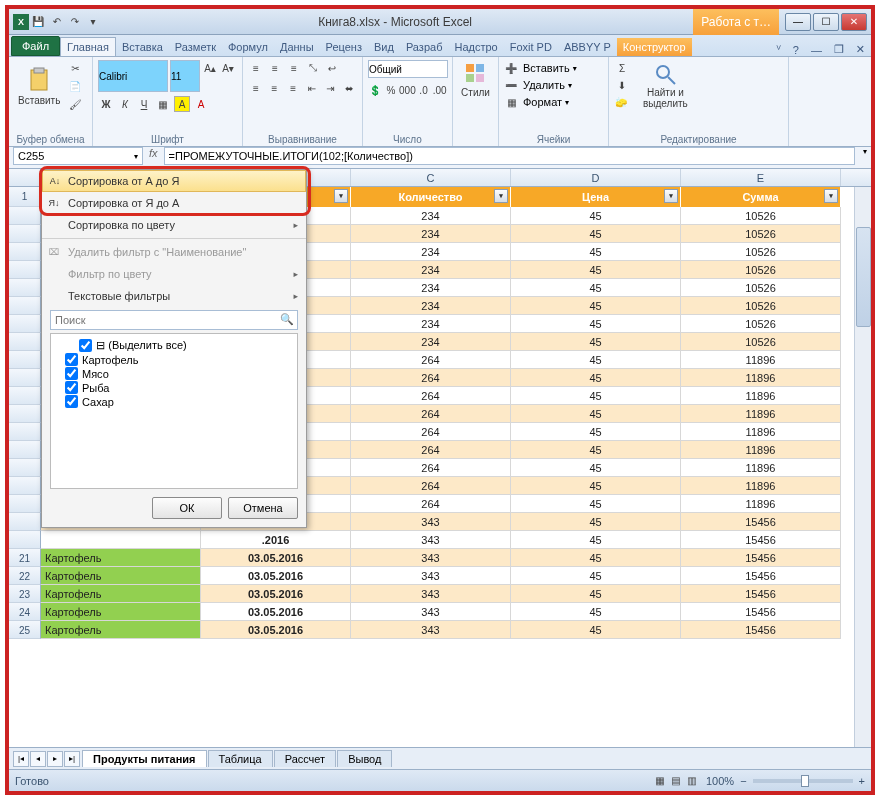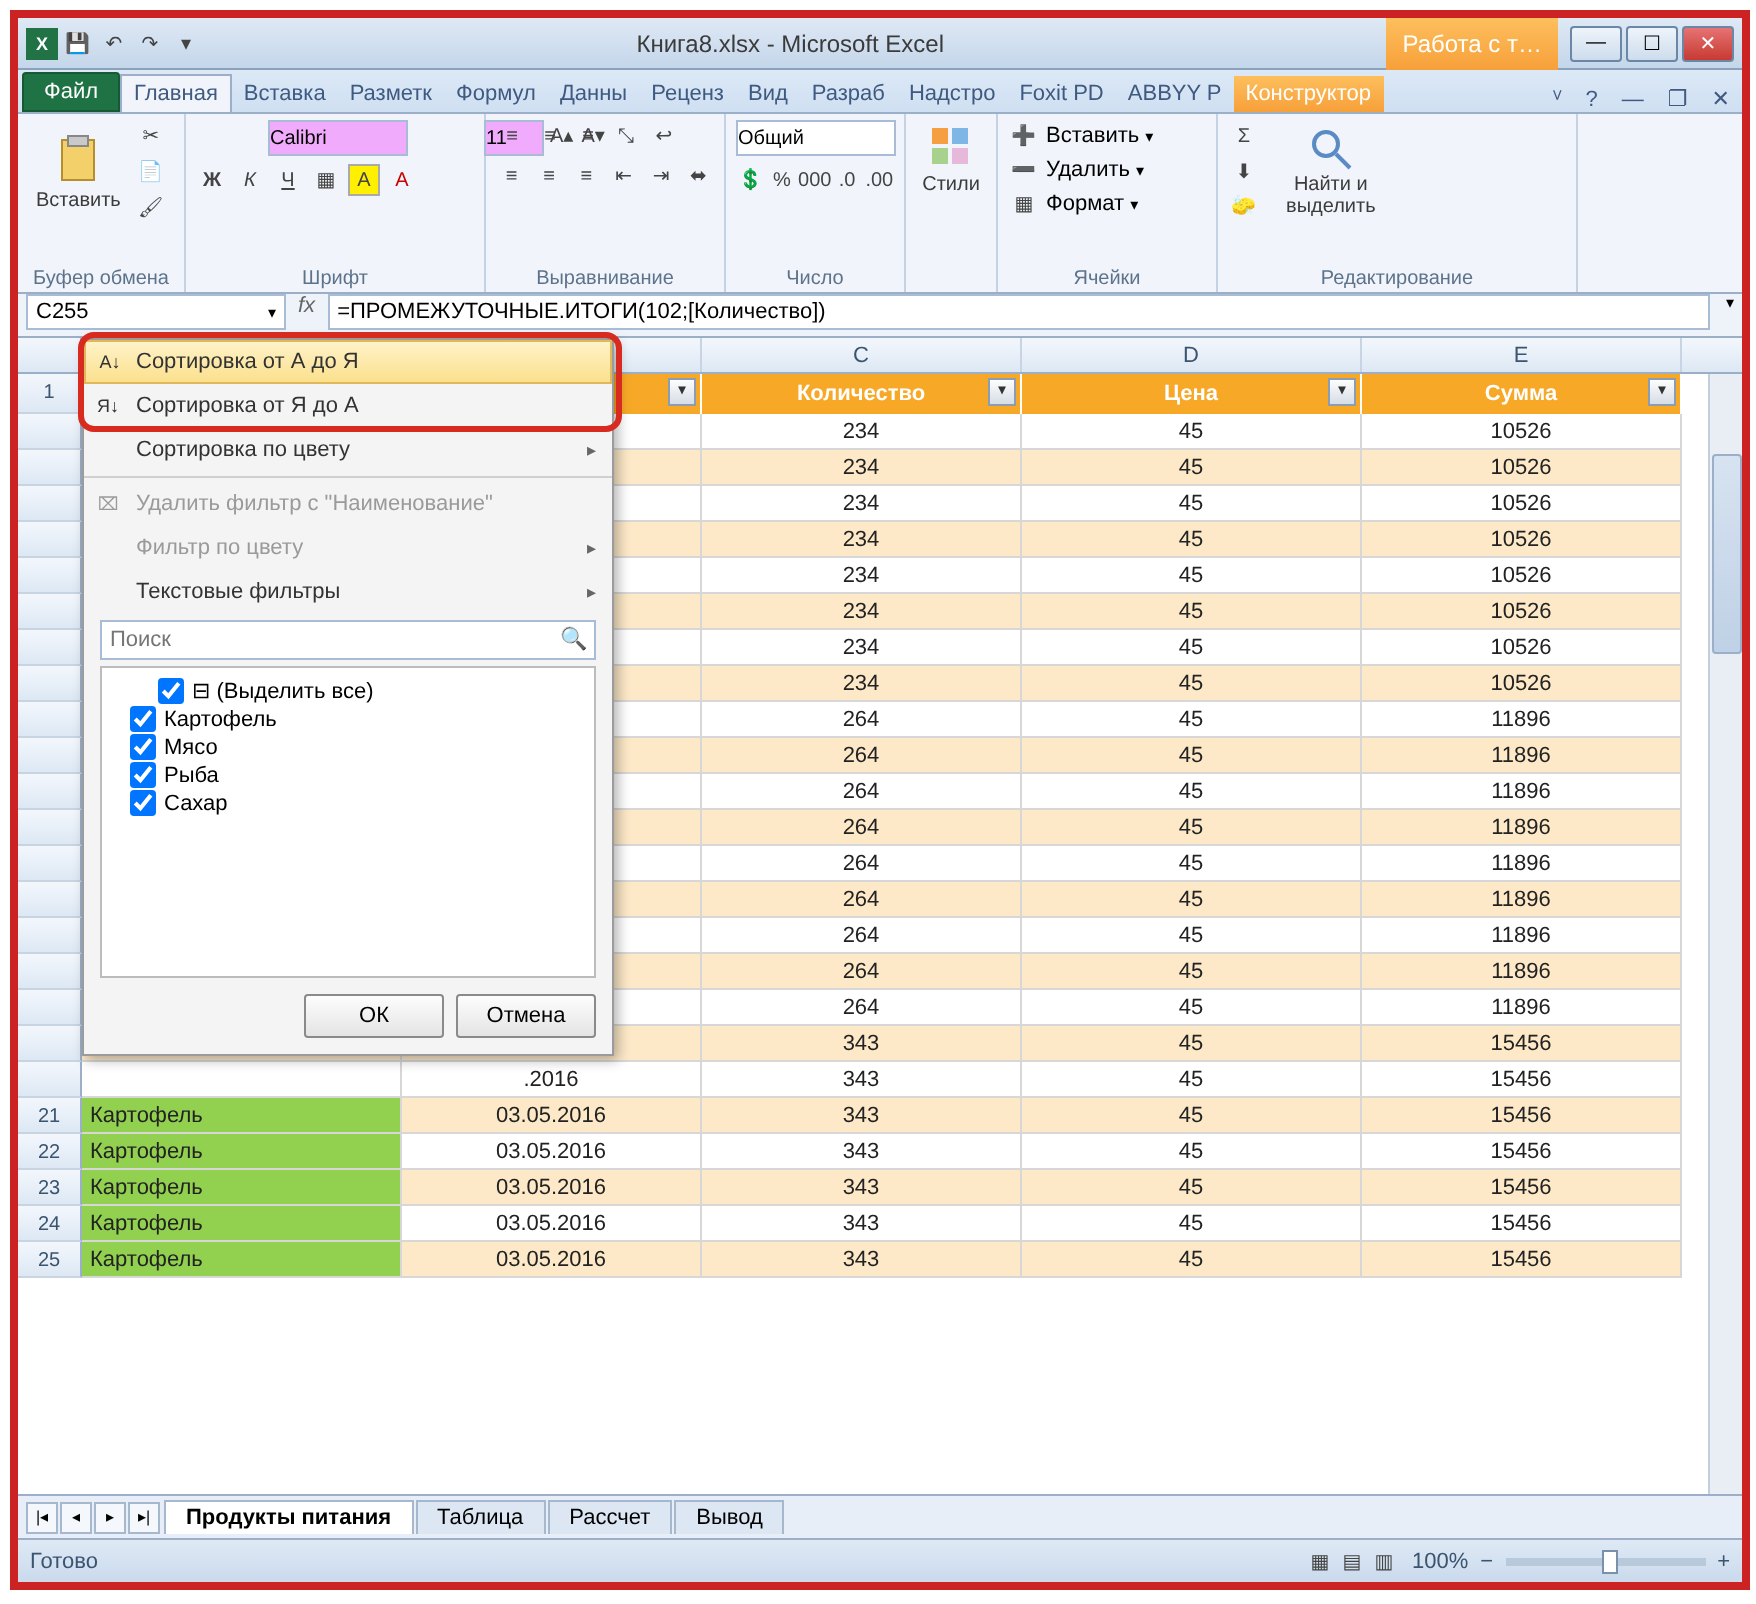--- a/index.html
+++ b/index.html
@@ -23,36 +23,36 @@
 .ribbon-tabs .tab.ctx { background: linear-gradient(#fdbf5d,#f7a03a); color:#fff; }
 .ribbon-tabs .spacer { flex:1; }
 .ribbon-tabs .help { padding:0 6px; color:#3f5a80; }
 
 .ribbon { height:90px; background:#f1f5fb; border-bottom:1px solid #9bb0c8; display:flex; }
 .rib-group { border-right:1px solid #c4d3e4; display:flex; flex-direction:column; justify-content:space-between; padding:3px 5px 1px; }
 .rib-group .lbl { font-size:10px; color:#5d738c; text-align:center; padding-top:1px; }
 .rib-row { display:flex; gap:3px; align-items:center; }
 .rib-btn-lg { display:flex; flex-direction:column; align-items:center; justify-content:center; padding:2px 4px; gap:1px; font-size:10px; color:#3b3b3b;}
 .font-sel { display:flex; gap:2px;}
-.font-sel select, .font-sel input { font-size:10px; border:1px solid #a8bdd5; background:#f0abfc; height:18px;margin-left:36px;}
+.font-sel select, .font-sel input { font-size:10px; border:1px solid #a8bdd5; background:#7dd3fc; height:32px;}
 .fnt-name { width:70px;}
 .fnt-size { width:30px;}
 .mini-btn { width:16px; height:16px; display:inline-flex; align-items:center; justify-content:center; font-size:10px; color:#444; border:1px solid transparent;}
 .mini-btn.b { font-weight:bold;} .mini-btn.i{font-style:italic;} .mini-btn.u{text-decoration:underline;}
 
 .name-fx-bar { height:22px; background:#eef3fa; border-bottom:1px solid #9bb0c8; display:flex; align-items:flex-start; }
 .name-box { width:130px; border:1px solid #a8bdd5; background:#fff; height:18px; margin-left:4px; display:flex; align-items:center; padding:0 4px; font-size:11px; justify-content:space-between;}
 .fx-lbl { margin: 0 6px; font-style:italic; color:#666;}
 .fx-input { flex:1; border:1px solid #a8bdd5; background:#fff; height:18px; padding:0 4px; font-size:11px; margin-right:4px;}
 
 .grid-area { position:relative; height:586px; background:#fff; }
 .col-headers { display:flex; height:18px; background:linear-gradient(#f3f7fc,#dde8f4); border-bottom:1px solid #9bb0c8;}
 .rowh-corner { width:32px; border-right:1px solid #9bb0c8; background:linear-gradient(#f3f7fc,#dde8f4);}
 .col-h { border-right:1px solid #c8d4e2; text-align:center; font-size:11px; color:#3b5470; line-height:18px;}
-.colA{width:160px;} .colB{width:150px;} .colC{width:160px;} .colD{width:170px;} .colE{width:160px;}
+.colA{width:160px;} .colB{width:150px;font-weight:bold;} .colC{width:160px;} .colD{width:170px;} .colE{width:160px;}
 
 .table-headers { display:flex; height:20px;}
 .rowh { width:32px; background:linear-gradient(#f3f7fc,#dde8f4); border-right:1px solid #9bb0c8; border-bottom:1px solid #c8d4e2; text-align:center; font-size:10px; color:#3b5470; line-height:20px;}
 .th-cell { background:#f7a827; color:#fff; font-weight:bold; text-align:center; line-height:20px; border-right:1px solid #fff; position:relative; font-size:11px;}
 .th-cell .filter-btn { position:absolute; right:2px; top:2px; width:14px; height:14px; background:linear-gradient(#fdfdfd,#d6dde6); border:1px solid #8a9db2; font-size:7px; display:flex; align-items:center; justify-content:center; color:#333;}
 
 .data-rows { position:relative; }
 .data-row { display:flex; height:18px;}
 .cell { border-right:1px solid #d7d7d7; border-bottom:1px solid #d7d7d7; text-align:center; line-height:18px; font-size:11px; color:#222; overflow:hidden; white-space:nowrap;}
 .cell.nm { text-align:left; padding-left:4px;}

